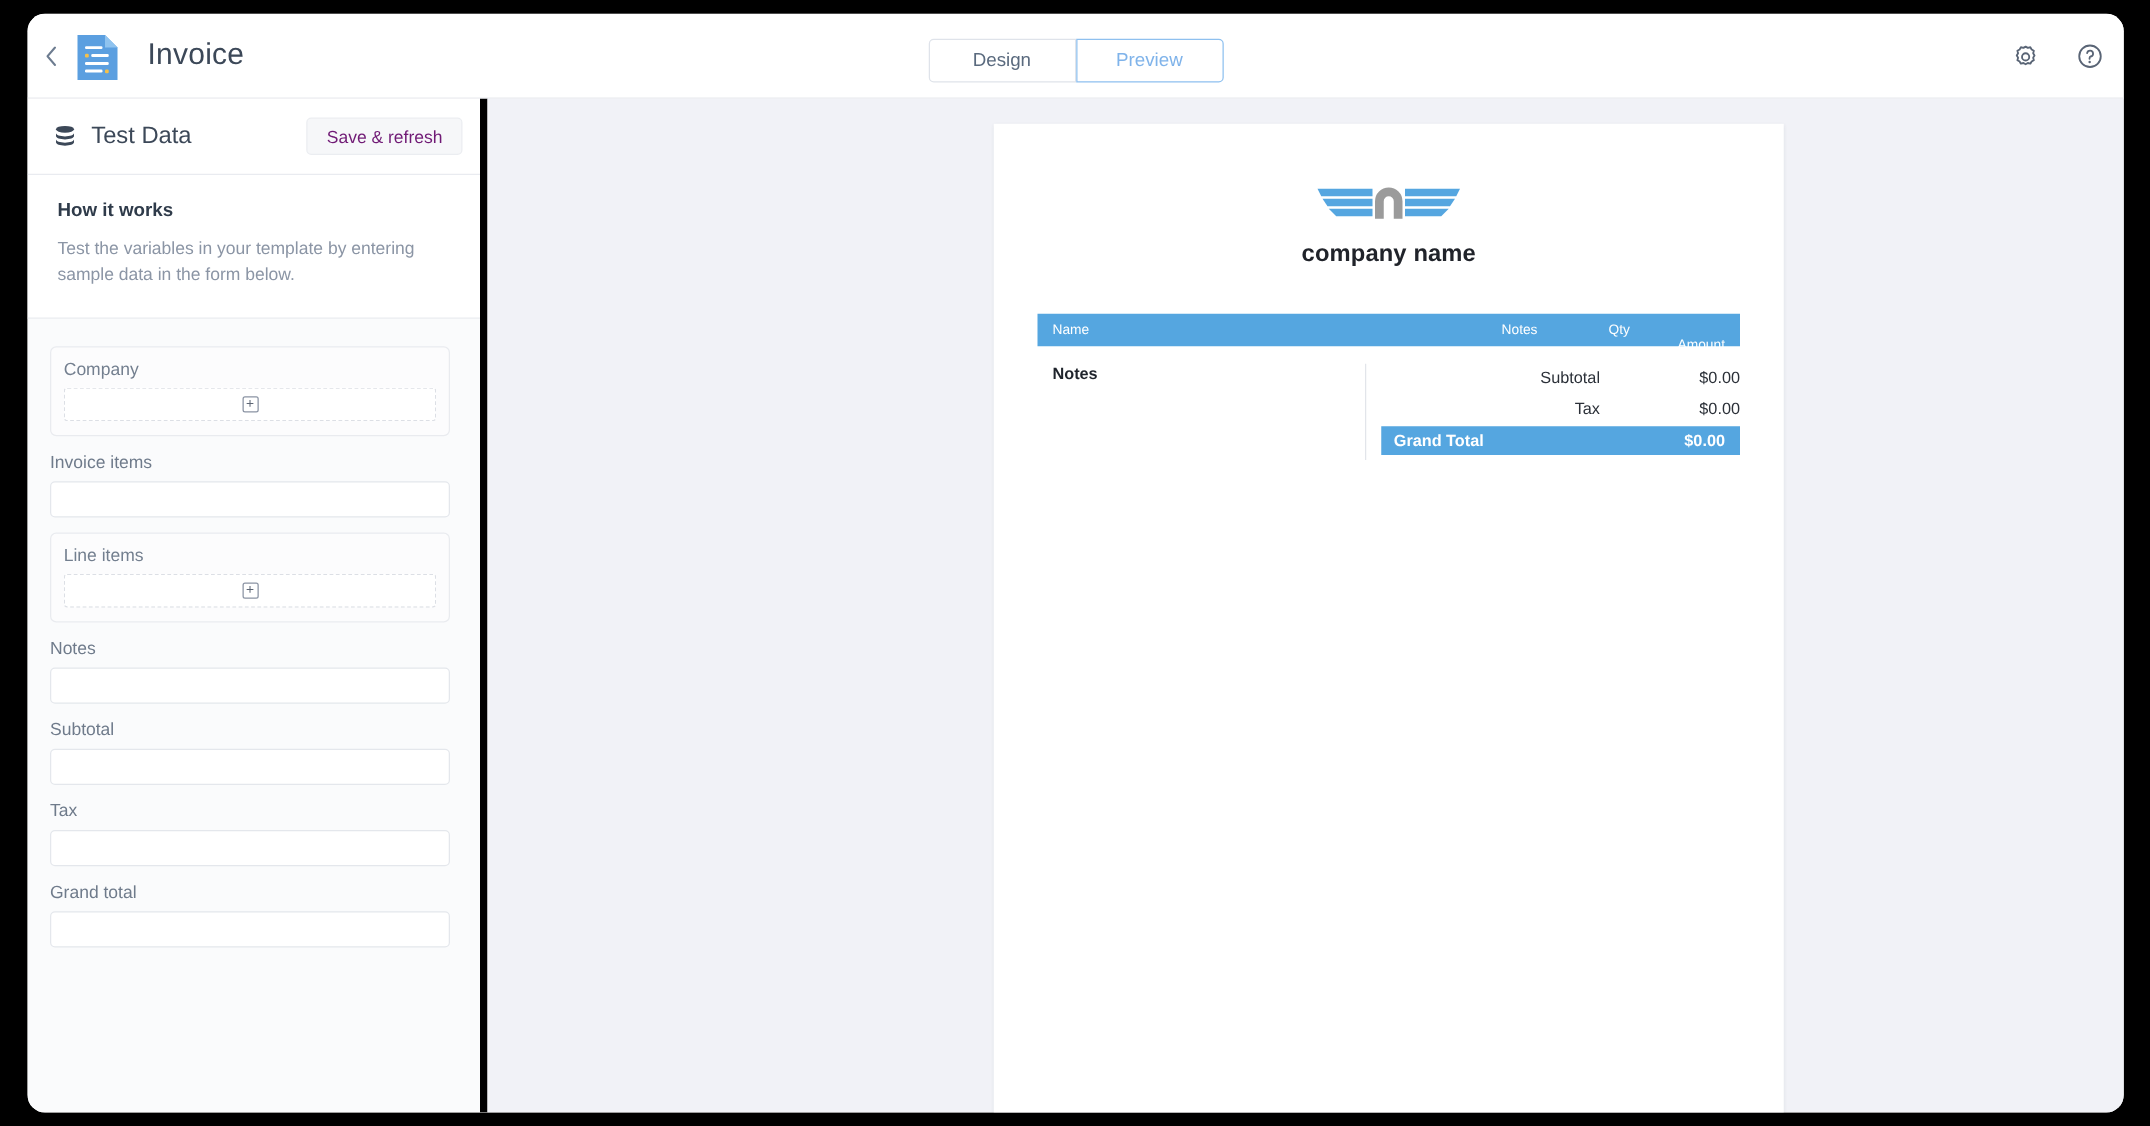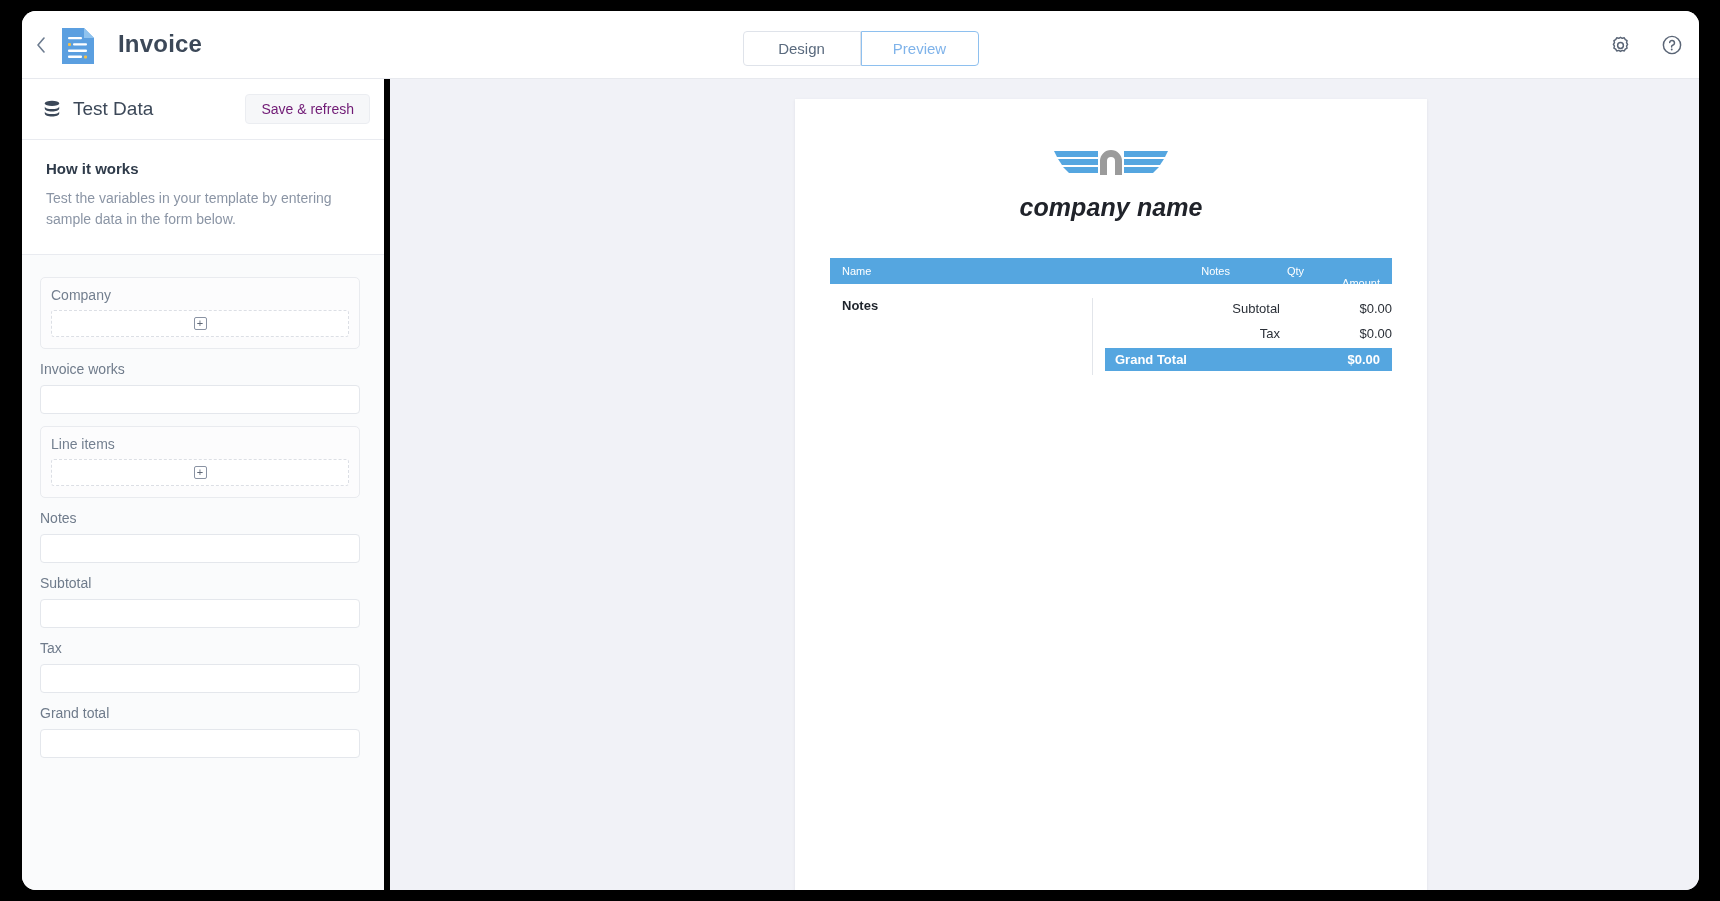--- a/index.html
+++ b/index.html
@@ -49,21 +49,21 @@
   .doc-icon {
     position: absolute;
     left: 38px; top: 15px;
     width: 36px; height: 40px;
   }
   .app-title {
     position: absolute;
     left: 96px; top: 19px;
     font-size: 24px;
     color: #3c4858;
-    font-weight: 700;
+    font-weight: 400;
     letter-spacing: .2px;
   }
 
   .tabs {
     position: absolute;
     left: 50%;
     transform: translateX(-50%);
     top: 20px;
     display: flex;
     height: 35px;
@@ -241,26 +241,25 @@
     box-shadow: 0 1px 3px rgba(40,50,70,.09);
   }
 
   
   .logo-block {
     text-align: center;
     padding-top: 42px;
   }
   .logo-mark { display: block; margin: 0 auto; }
   .company-name {
-    font-size: 25px;
+    font-size: 19px;
     font-weight: bold;
     color: #20232a;
     letter-spacing: .1px;
     margin-top: 4px;
-    font-style: italic;
   }
   .tagline {
     font-size: 11px;
     color: #55a6e0;
     margin-top: 6px;
     letter-spacing: .2px;
   }
 
   
   .inv-table {
@@ -403,21 +402,21 @@
       <div class="form">
 
         <div class="group-box">
           <span class="group-label">Company</span>
           <div class="group-drop">
             <span class="plus-btn">+</span>
           </div>
         </div>
 
         <div class="field">
-          <span class="field-label">Invoice works</span>
+          <span class="field-label">Invoice items</span>
           <input class="field-input" type="text" placeholder="" style="">
         </div>
 
         <div class="group-box">
           <span class="group-label">Line items</span>
           <div class="group-drop">
             <span class="plus-btn">+</span>
           </div>
         </div>
 

